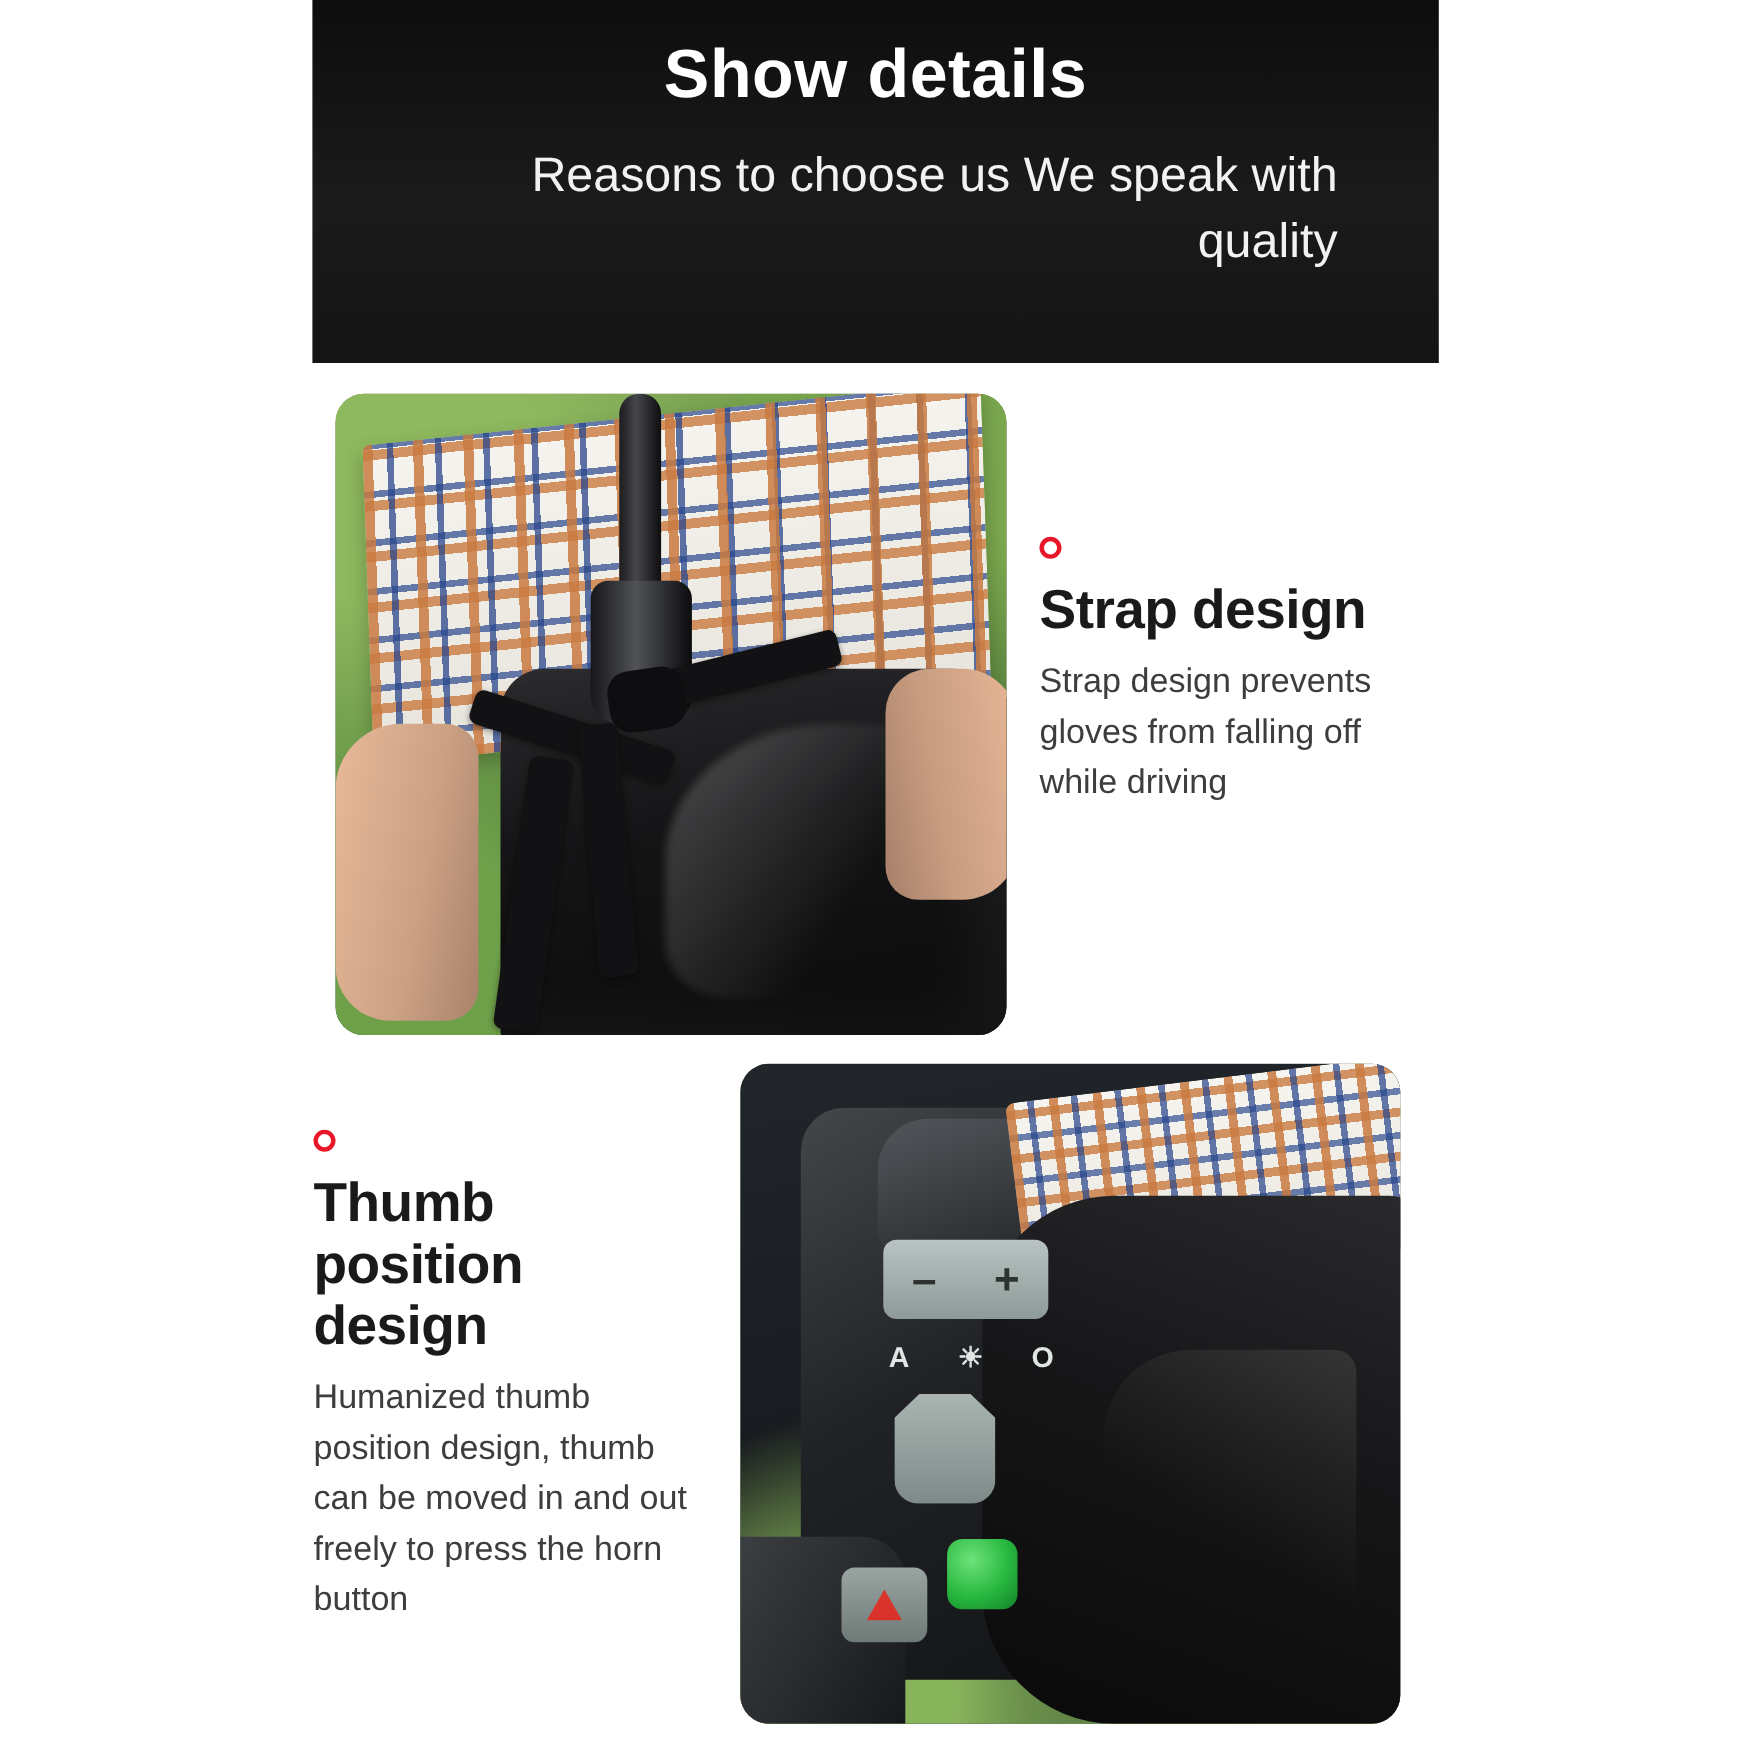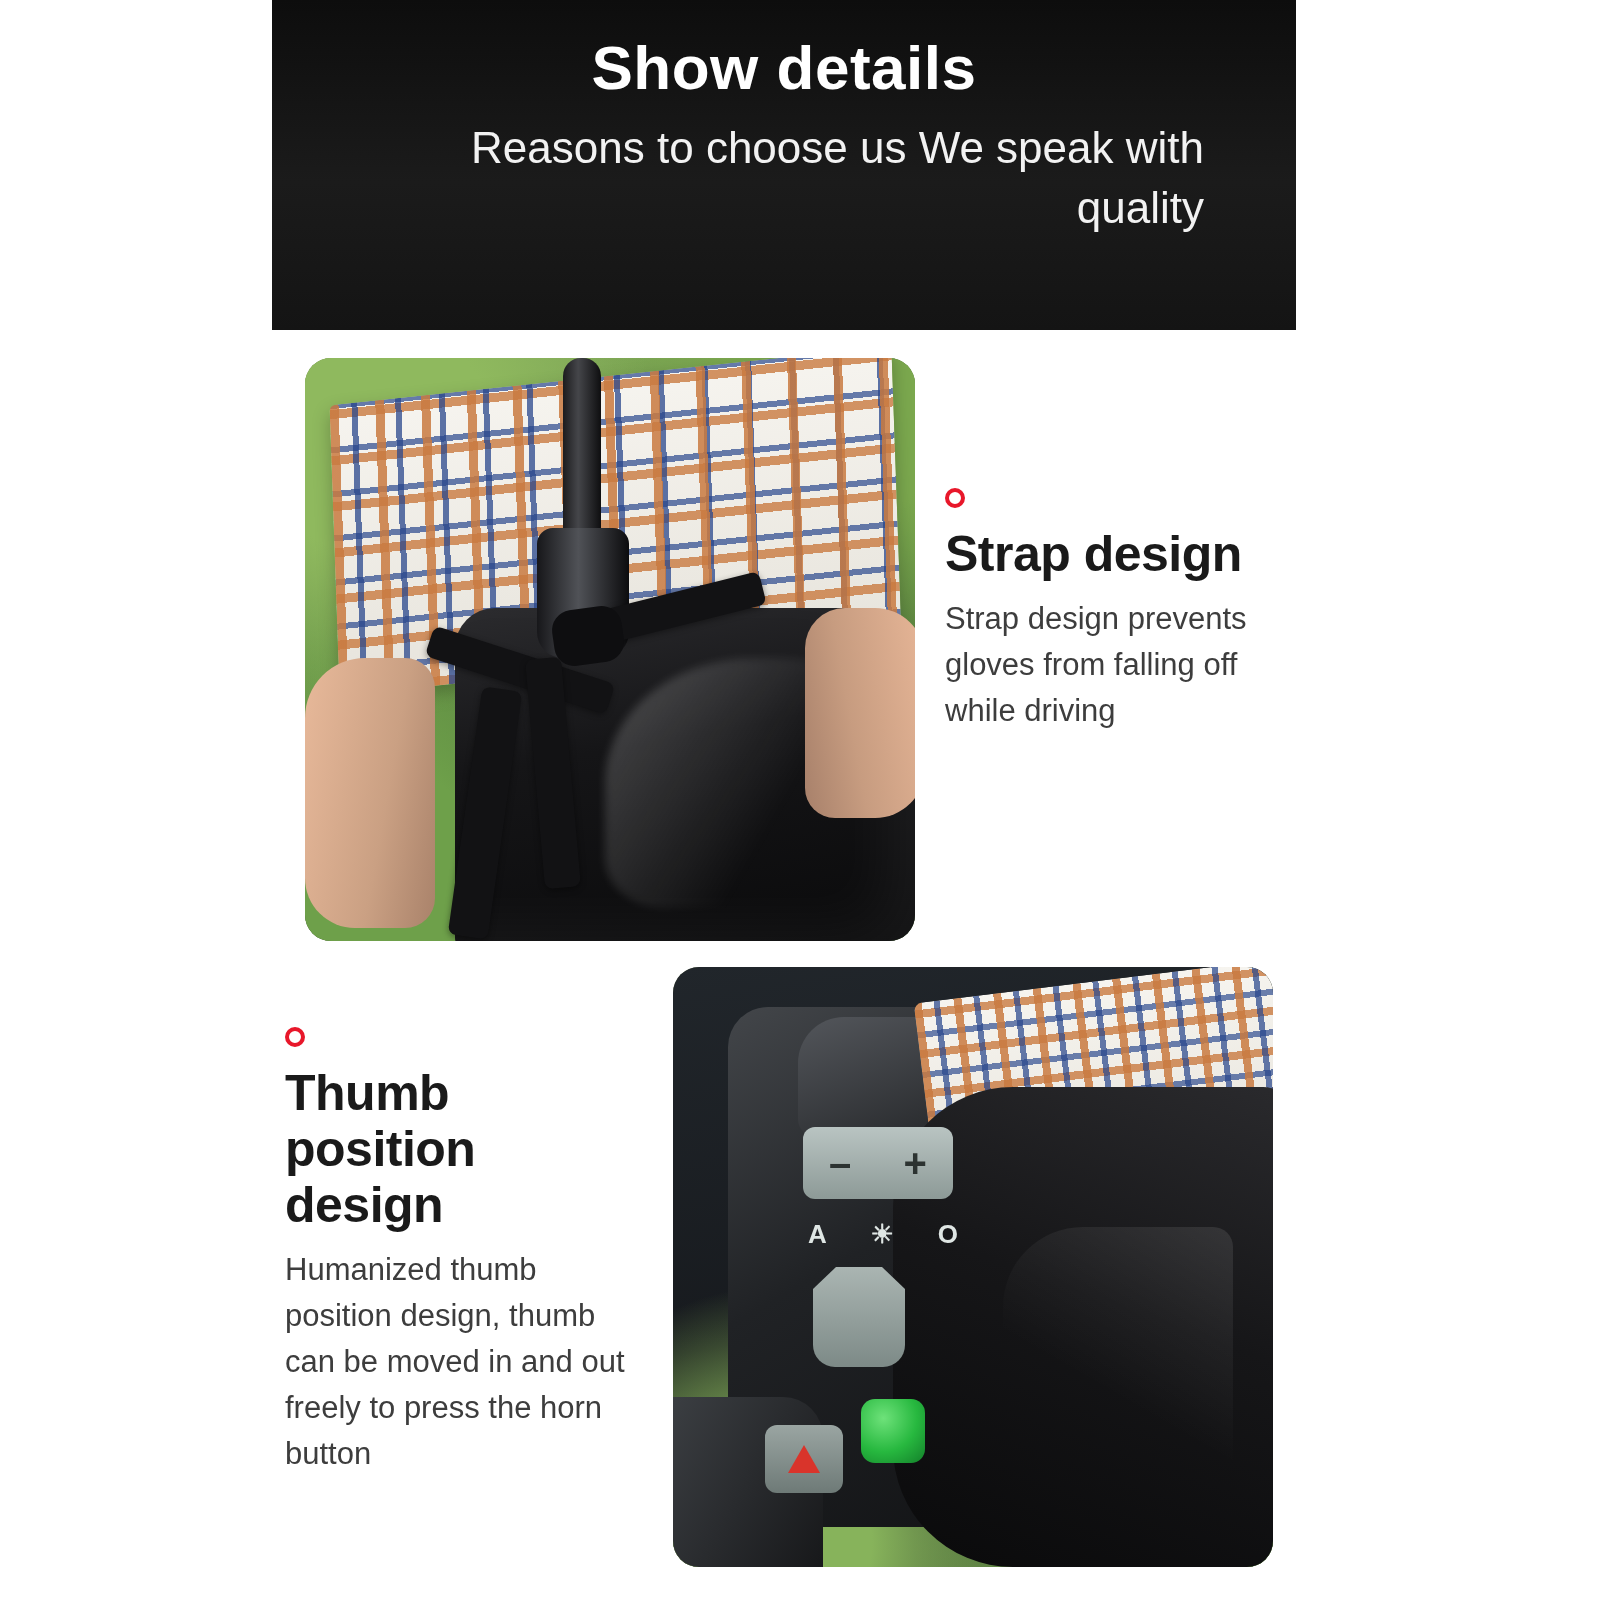--- a/index.html
+++ b/index.html
@@ -7,26 +7,27 @@
     width: 1600px; height: 1600px;
     background: #ffffff;
     font-family: "Liberation Sans", sans-serif;
     overflow: hidden;
   }
   .page { position: relative; width: 1600px; height: 1600px; background:#fff; }
 
   
   .banner {
     position: absolute;
-    left: 272px; top: 0px;
+    left: 284px; top: 0px;
     width: 1024px; height: 330px;
     background: linear-gradient(180deg,#0d0d0d 0%, #1b1b1b 55%, #141414 100%);
     display: flex; flex-direction: column;
     align-items: center; justify-content: flex-start;
     padding-top: 34px;
+    gap: 12px;
   }
   .banner-title {
     color: #ffffff;
     font-size: 62px;
     font-weight: bold;
     letter-spacing: 0.5px;
     line-height: 1.1;
   }
   .banner-sub {
     color: #f2f2f2;

